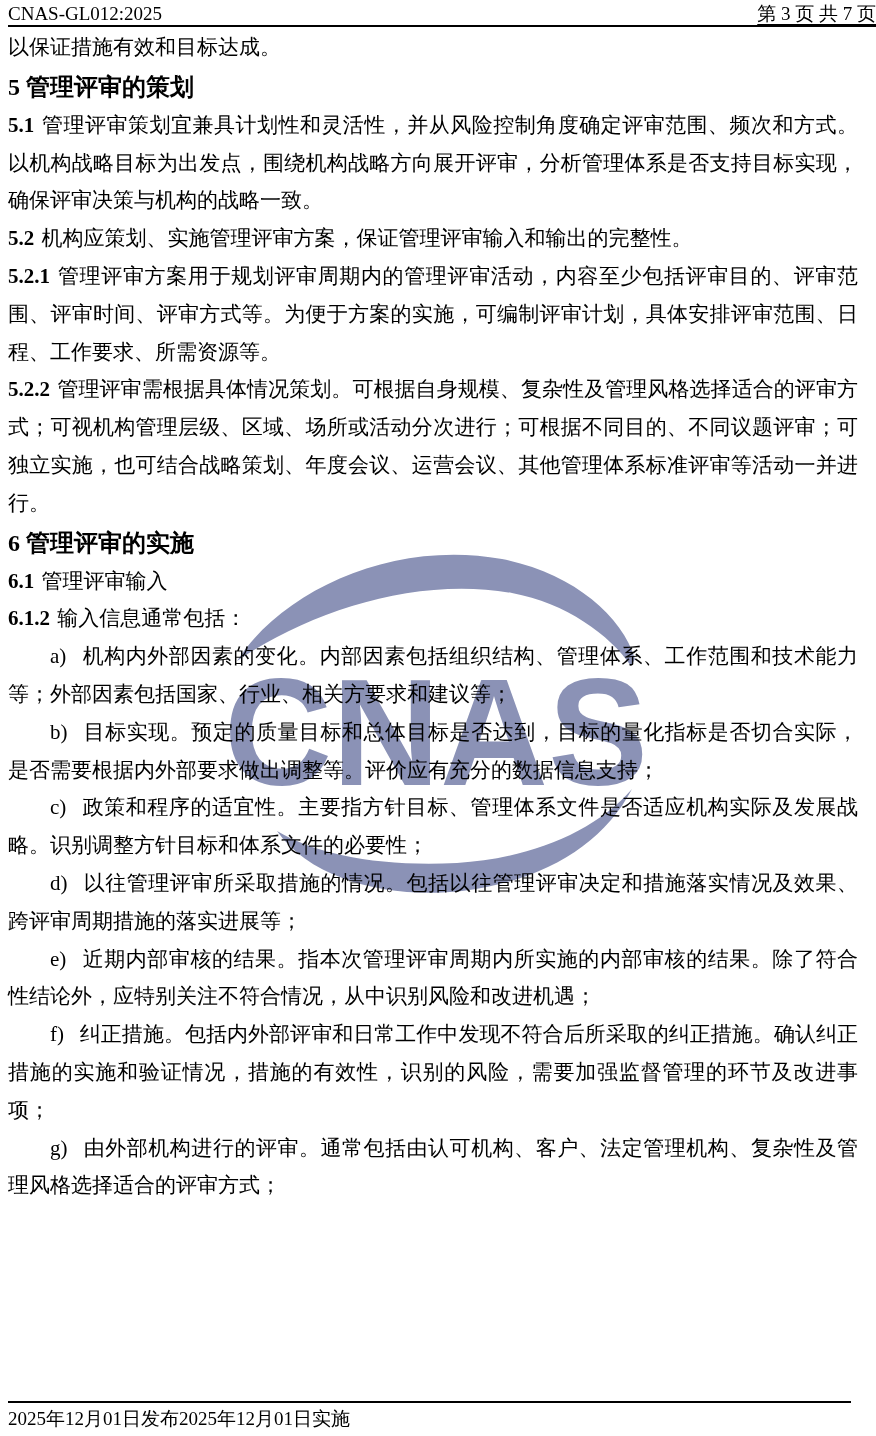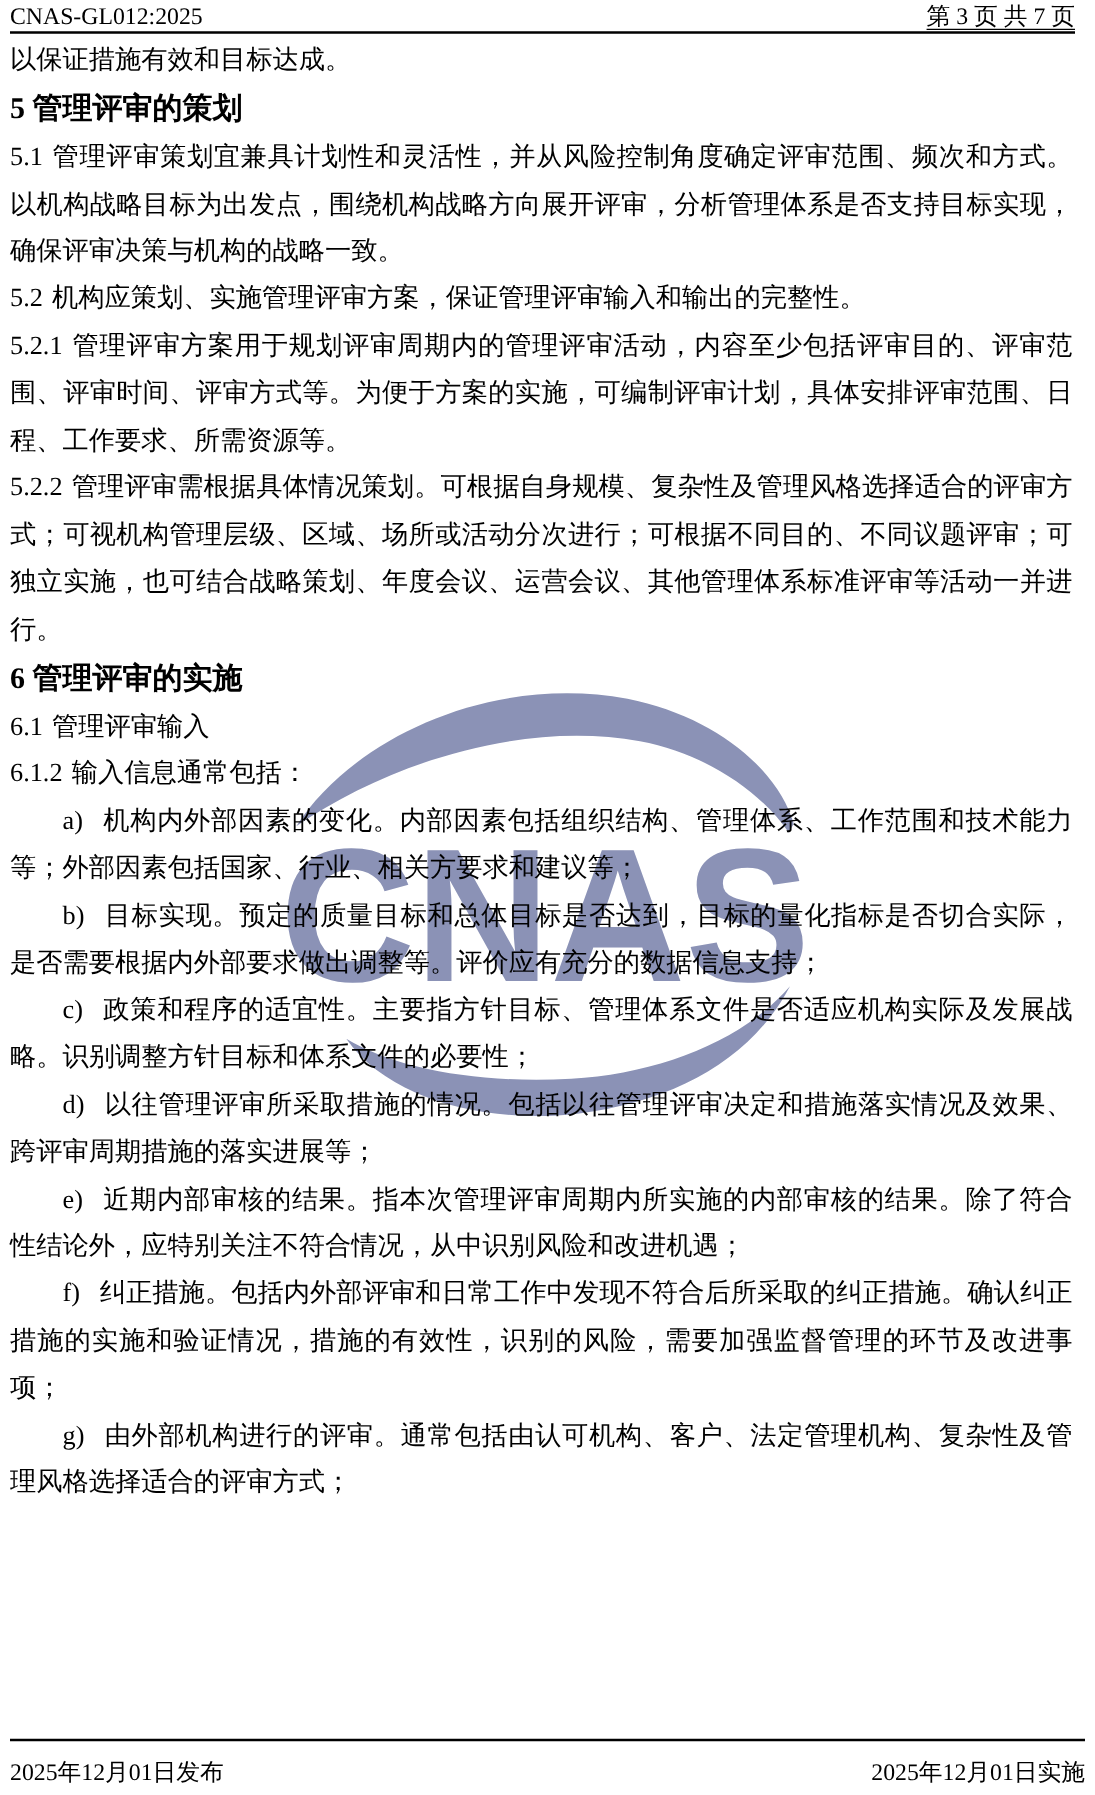--- a/index.html
+++ b/index.html
@@ -9,21 +9,21 @@
     width: 876px;
     height: 1436px;
     background: #ffffff;
     font-family: "Liberation Serif", "DejaVu Serif", serif;
     color: #000000;
     overflow: hidden;
   }
   
   .header {
     position: absolute;
-    top: 0; left: 8px; right: 16px;
+    top: 0; left: 8px; right: 0;
     display: flex;
     justify-content: space-between;
     align-items: flex-end;
     padding: 5px 0 2px 0;
     border-bottom: 2px solid #000;
     font-size: 19px;
     line-height: 18px;
     z-index: 2;
   }
   .page-info { text-decoration: underline; text-underline-offset: 4px; }
@@ -49,32 +49,32 @@
     text-align: justify;
   }
   .content p { margin: 0; }
   .h1 {
     font-size: 24px;
     font-weight: bold;
     line-height: 40px;
     margin: 31px 0 1px 0;
     text-align: left;
   }
-  .clause-num { font-weight: normal; }
+  .clause-num { font-weight: bold; }
   .item { text-indent: 2em; }
   .num-gap { display: inline-block; width: 0.35em; }
   .item-gap { display: inline-block; width: 0.75em; }
   
   .footer {
     position: absolute;
-    bottom: 6px; left: 8px; right: 8px;
+    bottom: 6px; left: 8px; right: 25px;
     border-top: 2px solid #000;
-    padding-top: 15px;
+    padding-top: 5px;
     display: flex;
-    justify-content: space-between;
+    justify-content: flex-start;
     font-size: 19px;
     line-height: 22px;
     z-index: 2;
   }
 </style>
 </head>
 <body>
 
 <div class="page">
 

